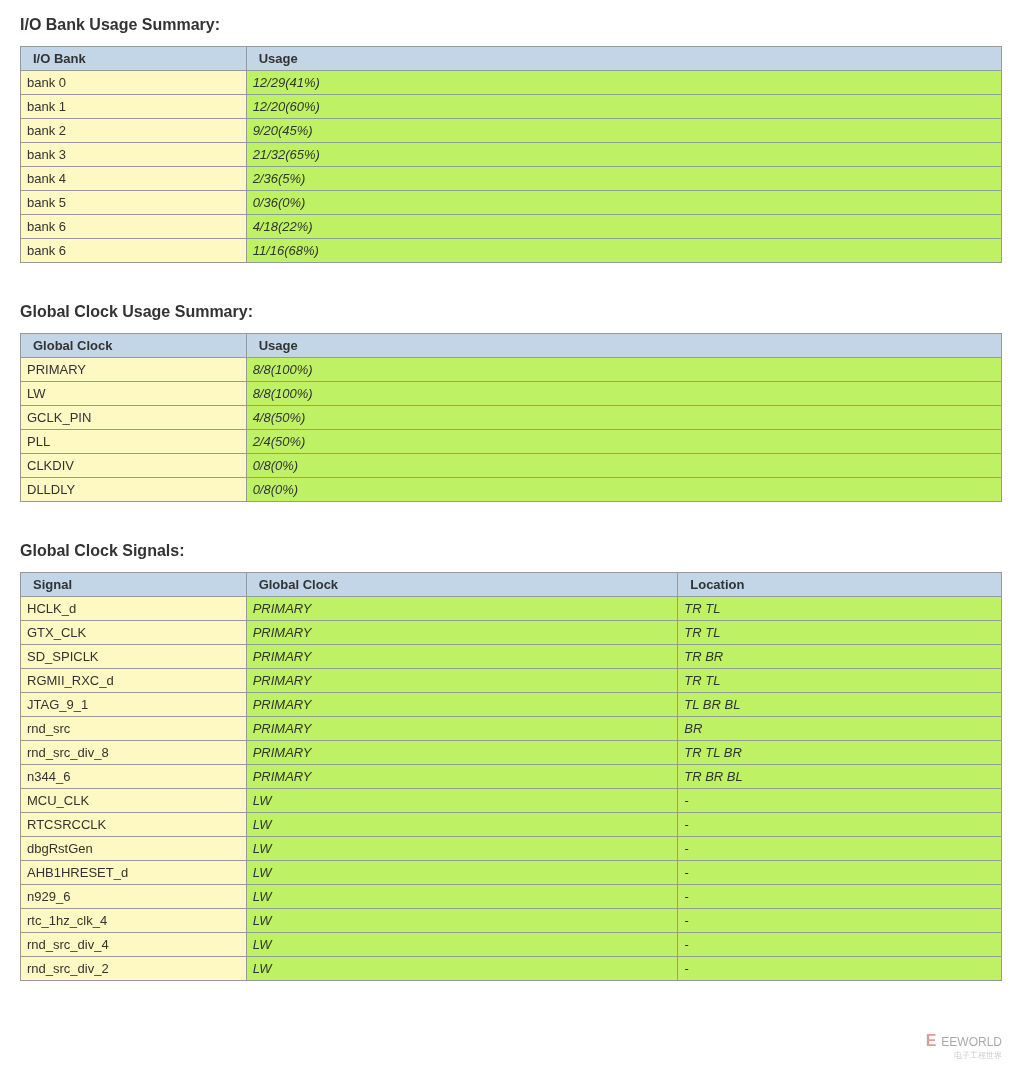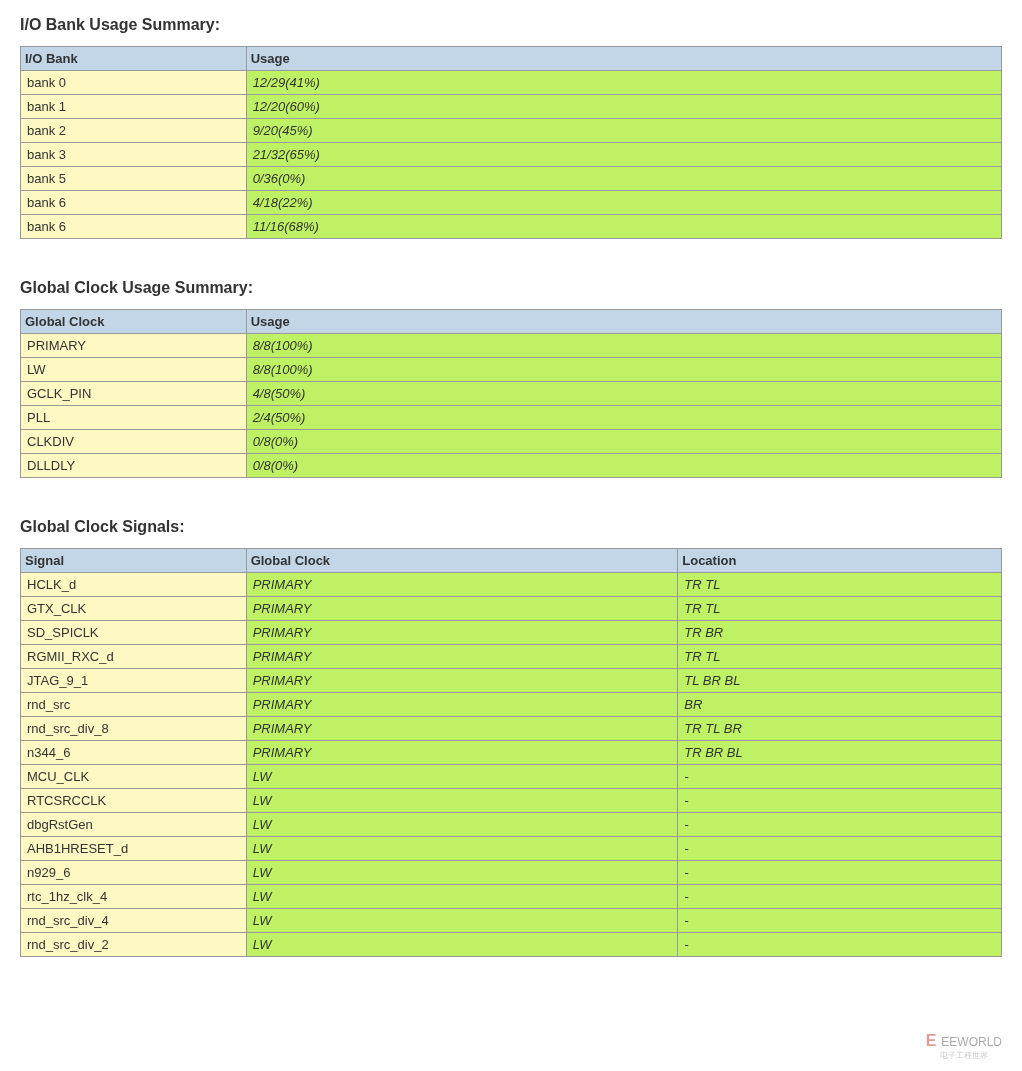--- a/index.html
+++ b/index.html
@@ -24,21 +24,21 @@
   table {
     width: 100%;
     border-collapse: collapse;
     border: 1px solid #999;
     table-layout: fixed;
   }
   th {
     text-align: left;
     background: #c2d6e8;
     border: 1px solid #999;
-    padding: 4px 4px;
+    padding: 4px 12px;
     font-weight: bold;
     font-size: 13px;
   }
   td {
     border: 1px solid #999;
     padding: 4px 6px;
     font-size: 13px;
   }
   td.label-cell {
     background: #fef9c3;
@@ -65,21 +65,21 @@
   .watermark .eetext {
     display: inline-block;
     color: #555;
     font-weight: normal;
     font-size: 12px;
   }
   .watermark .eesub {
     display: block;
     color: #999;
     font-size: 8px;
-    text-align: center;
+    text-align: right;
   }
 </style>
 </head>
 <body>
 
 <div class="section">
   <h2>I/O Bank Usage Summary:</h2>
   <table id="io-bank-table">
       <colgroup>
         <col style="width: 23%;">
@@ -100,20 +100,24 @@
           <td class="label-cell">bank 1</td>
           <td class="value-cell">12/20(60%)</td>
         </tr>
         <tr>
           <td class="label-cell">bank 2</td>
           <td class="value-cell">9/20(45%)</td>
         </tr>
         <tr>
           <td class="label-cell">bank 3</td>
           <td class="value-cell">21/32(65%)</td>
+        </tr>
+        <tr>
+          <td class="label-cell">bank 4</td>
+          <td class="value-cell">2/36(5%)</td>
         </tr>
         <tr>
           <td class="label-cell">bank 5</td>
           <td class="value-cell">0/36(0%)</td>
         </tr>
         <tr>
           <td class="label-cell">bank 6</td>
           <td class="value-cell">4/18(22%)</td>
         </tr>
         <tr>

